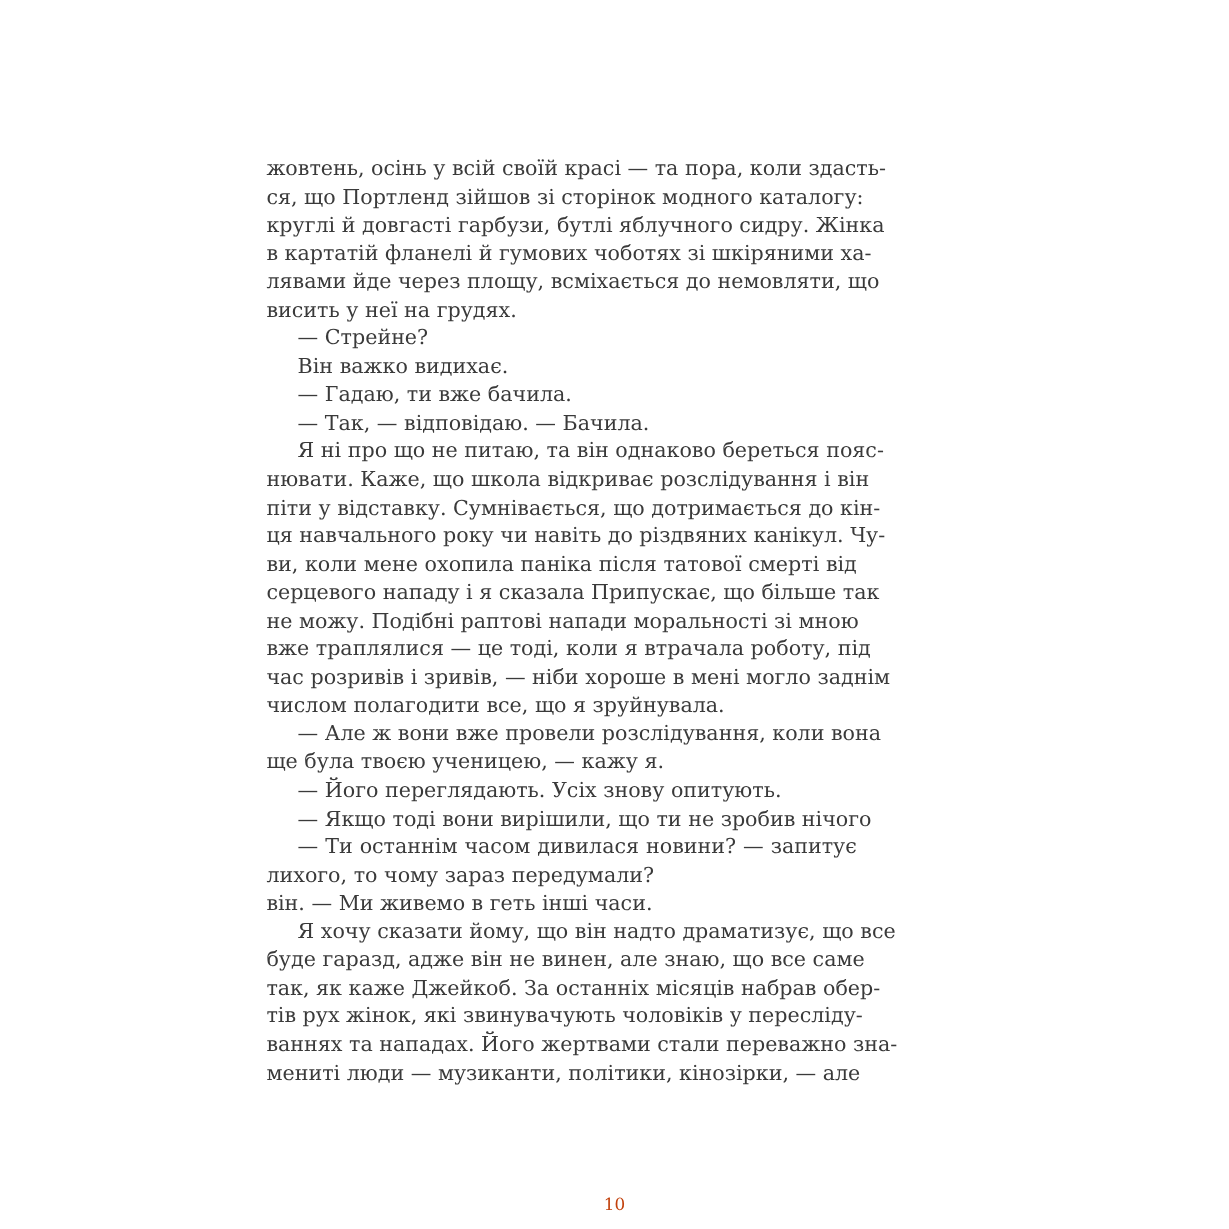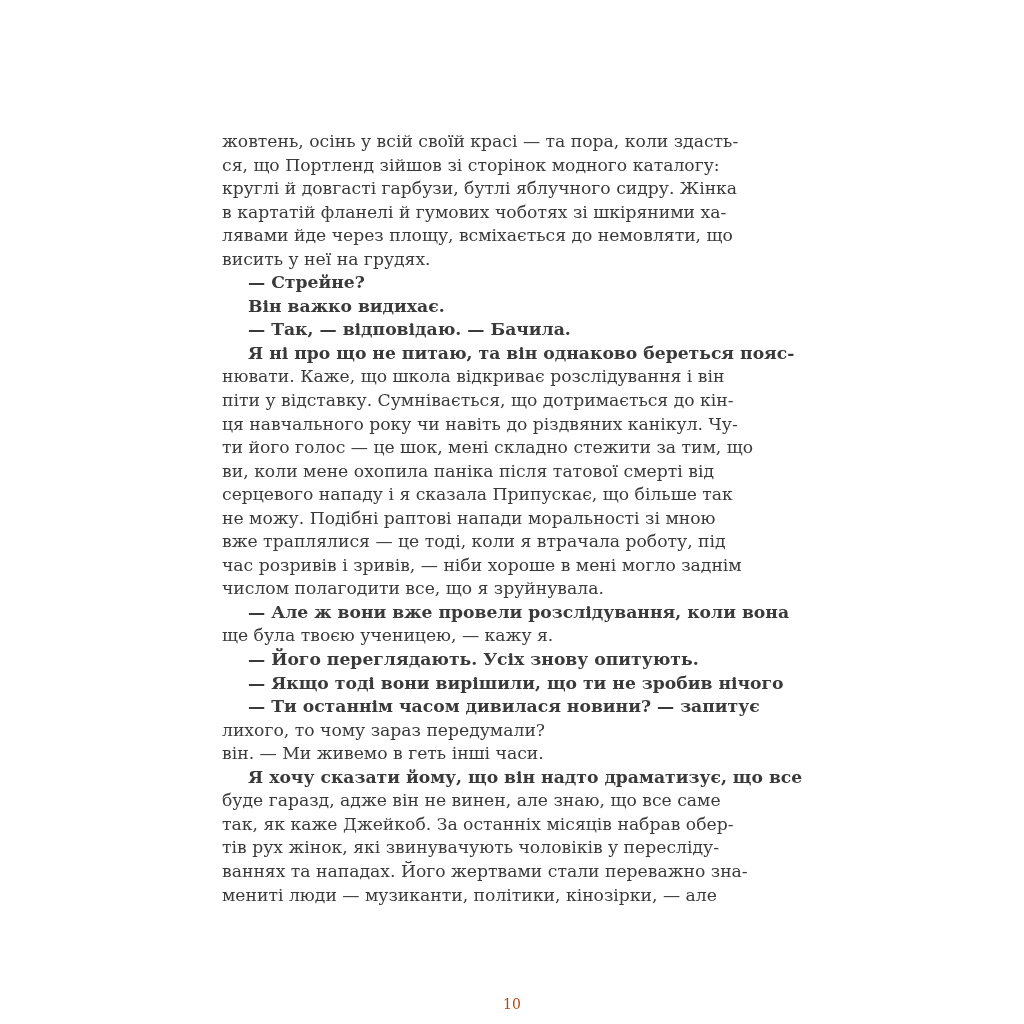--- a/index.html
+++ b/index.html
@@ -34,21 +34,20 @@
     white-space: nowrap;
     text-align: justify;
     text-align-last: justify;
     height: 23.55px;
   }
   .line.last {
     text-align-last: left;
   }
   .line.indent {
     padding-left: 26px;
-    font-weight: bold;
   }
   .page-number {
     position: absolute;
     left: 0;
     width: 1024px;
     top: 996px;
     text-align: center;
     font-family: "DejaVu Serif", "Liberation Serif", serif;
     font-size: 14px;
     color: #c2410c;
@@ -60,26 +59,26 @@
 <div class="page">
   <div class="text-block" id="text-block">
       <span class="line">жовтень, осінь у всій своїй красі — та пора, коли здасть-</span>
       <span class="line">ся, що Портленд зійшов зі сторінок модного каталогу:</span>
       <span class="line">круглі й довгасті гарбузи, бутлі яблучного сидру. Жінка</span>
       <span class="line">в картатій фланелі й гумових чоботях зі шкіряними ха-</span>
       <span class="line">лявами йде через площу, всміхається до немовляти, що</span>
       <span class="line last">висить у неї на грудях.</span>
       <span class="line indent last">— Стрейне?</span>
       <span class="line indent last">Він важко видихає.</span>
+      <span class="line indent last">— Гадаю, ти вже бачила.</span>
       <span class="line indent last">— Так, — відповідаю. — Бачила.</span>
       <span class="line indent">Я ні про що не питаю, та він однаково береться пояс-</span>
       <span class="line">нювати. Каже, що школа відкриває розслідування і він</span>
       <span class="line">піти у відставку. Сумнівається, що дотримається до кін-</span>
       <span class="line">ця навчального року чи навіть до різдвяних канікул. Чу-</span>
-      <span class="line">ти його голос — це шок, мені складно стежити за тим, що</span>
       <span class="line">ви, коли мене охопила паніка після татової смерті від</span>
       <span class="line">серцевого нападу і я сказала Припускає, що більше так</span>
       <span class="line">не можу. Подібні раптові напади моральності зі мною</span>
       <span class="line">вже траплялися — це тоді, коли я втрачала роботу, під</span>
       <span class="line">час розривів і зривів, — ніби хороше в мені могло заднім</span>
       <span class="line last">числом полагодити все, що я зруйнувала.</span>
       <span class="line indent">— Але ж вони вже провели розслідування, коли вона</span>
       <span class="line last">ще була твоєю ученицею, — кажу я.</span>
       <span class="line indent last">— Його переглядають. Усіх знову опитують.</span>
       <span class="line indent">— Якщо тоді вони вирішили, що ти не зробив нічого</span>

